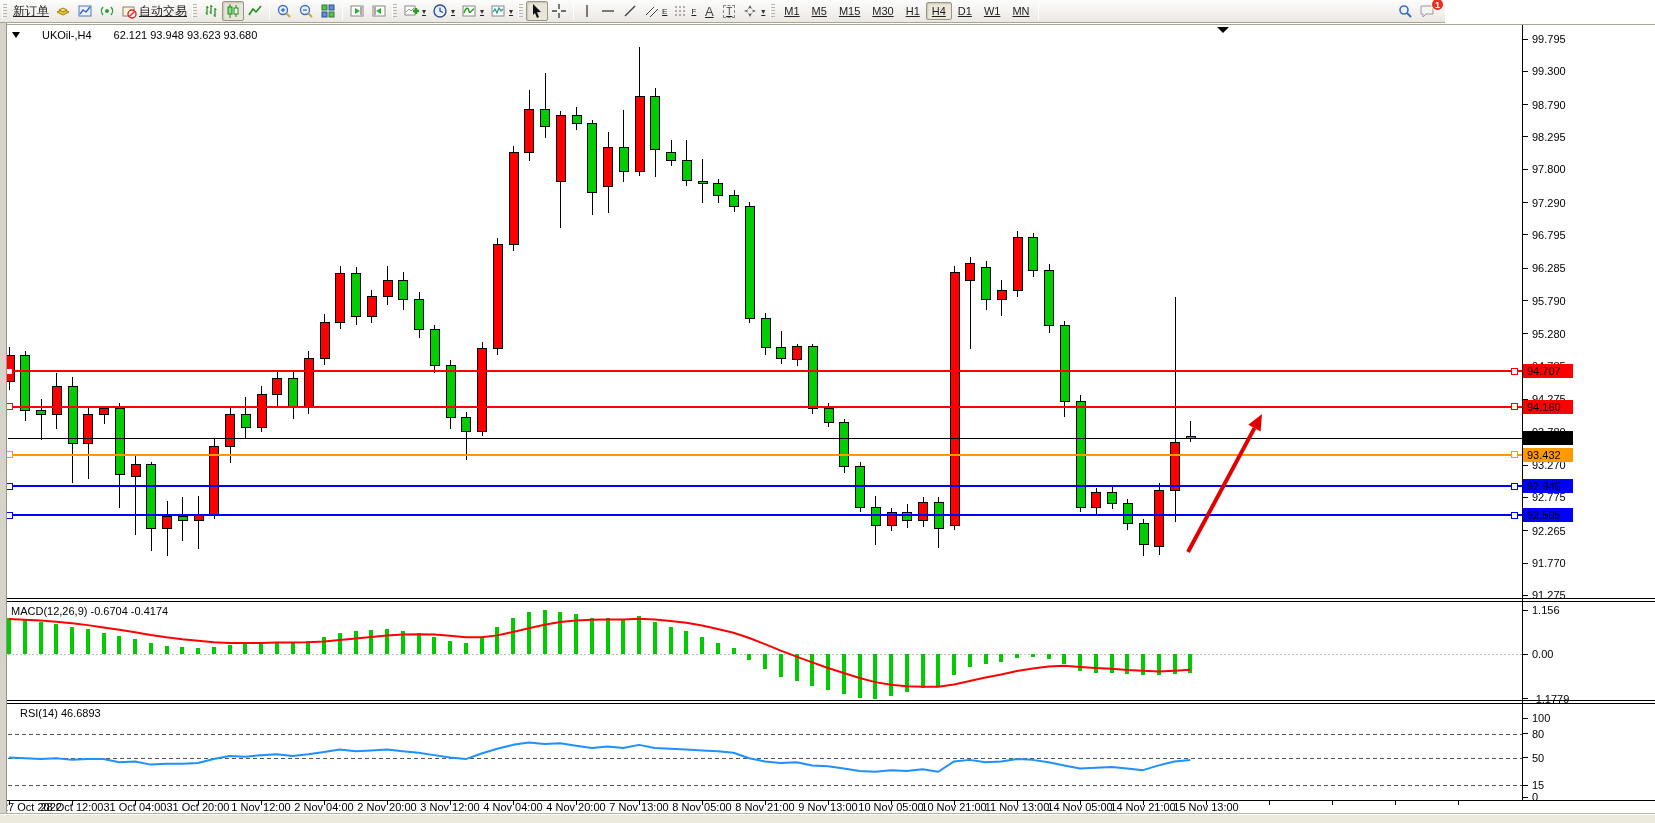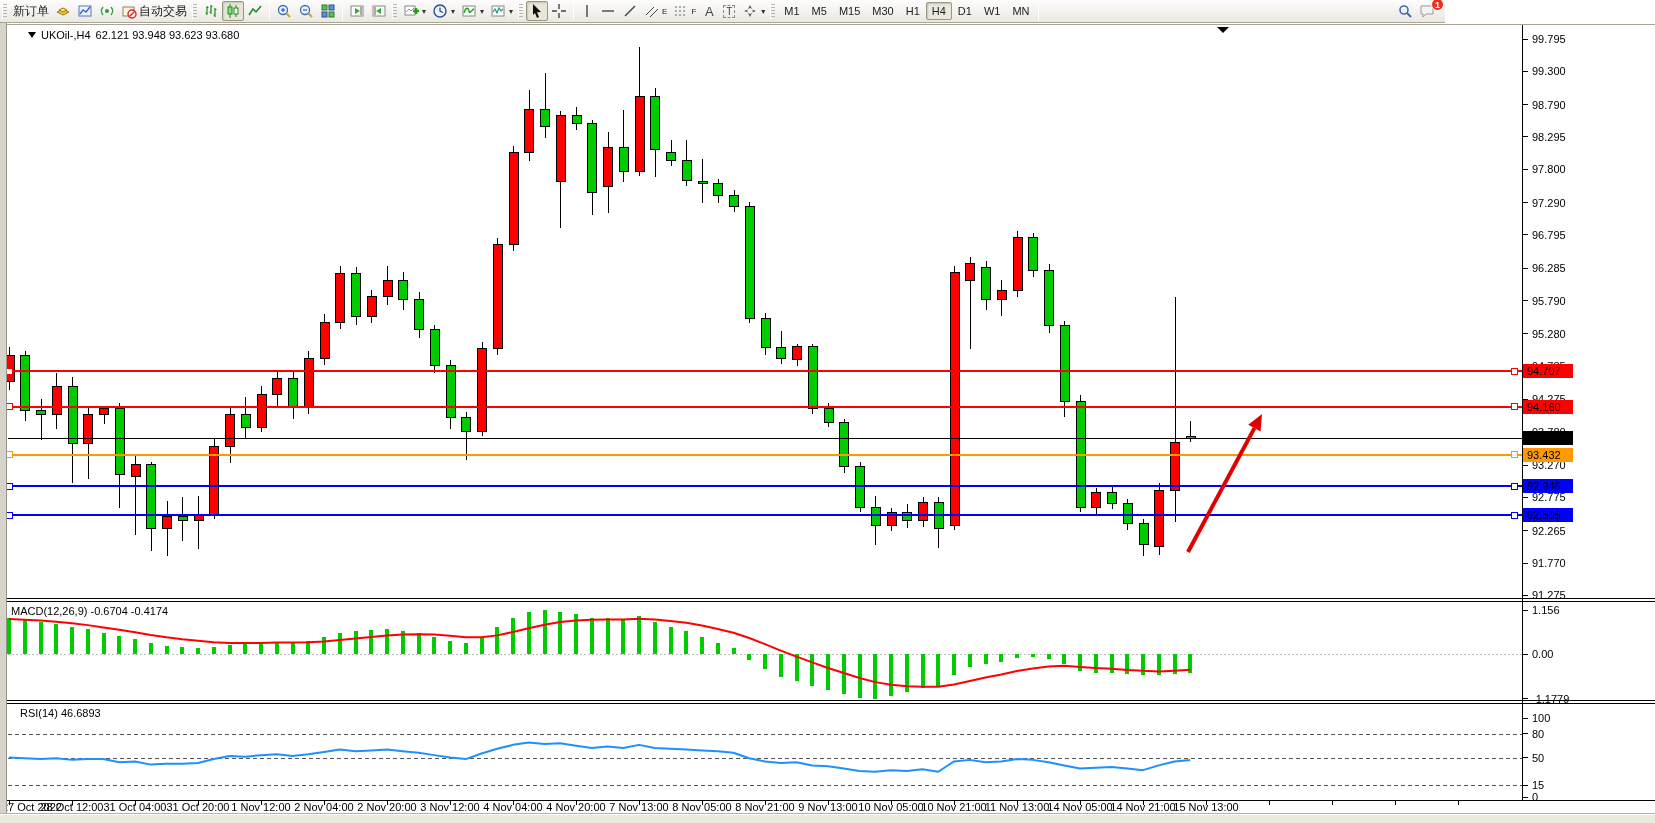--- a/index.html
+++ b/index.html
@@ -3,21 +3,21 @@
 <meta charset="utf-8">
 <style>
   * { box-sizing: border-box; margin: 0; padding: 0; }
   html,body { width:1655px; height:823px; overflow:hidden; background:#fff;
     font-family:"Liberation Sans", sans-serif; }
   #app { position:relative; width:1655px; height:823px; }
 
   
   .toolbar { position:absolute; left:0; top:0; width:1445px; height:23px;
     background:linear-gradient(#fdfdfd,#ebe8e2); border-bottom:1px solid #a8a496;
-    display:flex; align-items:center; z-index:5; font-size:12px; color:#222; }
+    display:flex; align-items:center; z-index:5; font-size:12px; color:#222;text-decoration:underline; }
   .grip { width:5px; height:15px; margin:0 3px 0 2px;
     background:repeating-linear-gradient(to bottom,#b9b6ac 0 1px,transparent 1px 3px);
     border-left:1px solid #fff; }
   .sep { width:1px; height:17px; background:#b5b2a8; border-right:1px solid #fff; margin:0 3px; }
   .tb-btn { height:20px; min-width:20px; padding:0 2px; display:flex; align-items:center;
     justify-content:center; gap:2px; border:1px solid transparent; border-radius:2px; cursor:default; }
   .tb-btn.pressed { border:1px solid #9a9684; background:#e9e5d9;
     box-shadow:inset 1px 1px 2px rgba(0,0,0,.15); }
   .tb-btn svg { display:block; }
   .tb-text { font-size:12px; white-space:nowrap; }
@@ -31,21 +31,21 @@
     background:#e53322; color:#fff; border-radius:7px; font-size:9px; font-weight:bold;
     display:flex; align-items:center; justify-content:center; padding:0 2px;
     border:1px solid #fff; }
   .chat-wrap { position:relative; }
 
   
   #chart-svg { position:absolute; left:0; top:0; z-index:1; }
   .left-strip { position:absolute; left:0; top:23px; width:7px; height:800px;
     background:#d6d3ca; border-right:1px solid #98948a; z-index:2; }
   .overlay-label { position:absolute; z-index:3; font-size:11px; color:#000; white-space:nowrap; }
-  #chart-title { left:28px; top:29px; display:flex; align-items:center; gap:5px; }
+  #chart-title { left:12px; top:29px; display:flex; align-items:center; gap:22px; }
   .tri-down { width:0; height:0; border-left:4px solid transparent;
     border-right:4px solid transparent; border-top:6px solid #000; display:inline-block; }
   #macd-label { left:11px; top:605px; }
   #rsi-label  { left:20px; top:707px; }
   .status-bar { position:absolute; left:0; top:814px; width:1655px; height:9px;
     background:#ece9dd; border-top:1px solid #fff; box-shadow:0 -1px 0 #b5b2a8; z-index:2; }
   svg text { font-size:11px; fill:#000; font-family:"Liberation Sans",sans-serif; }
 </style>
 </head>
 <body>

